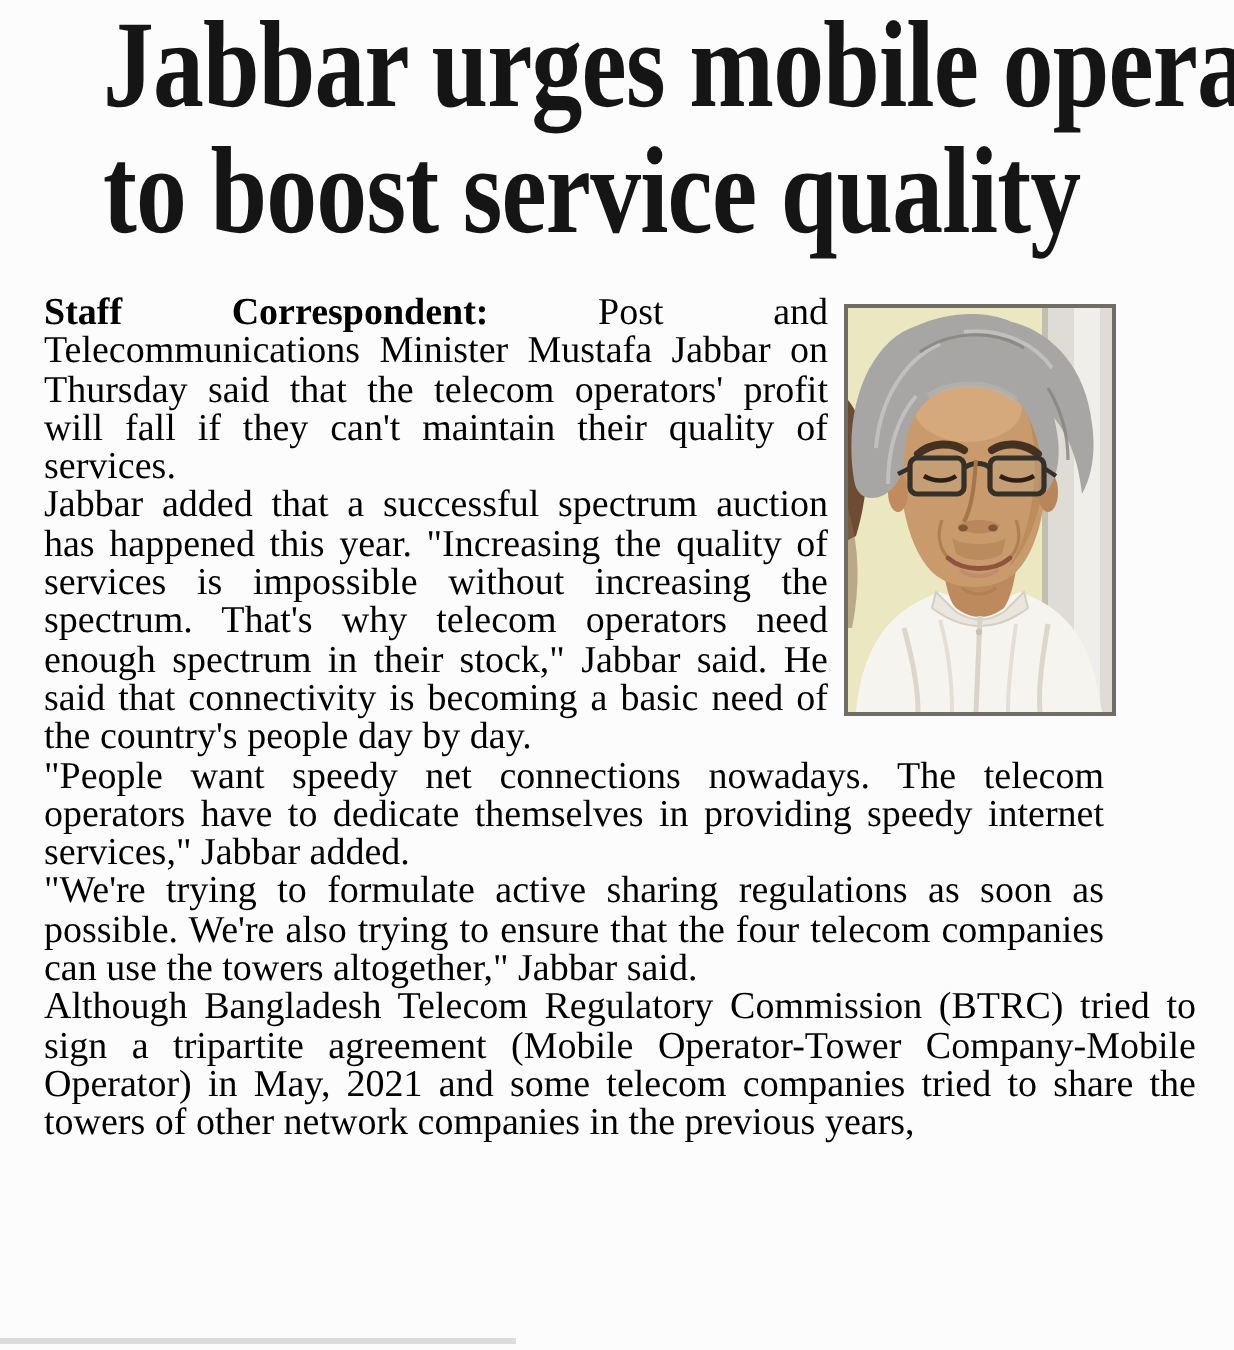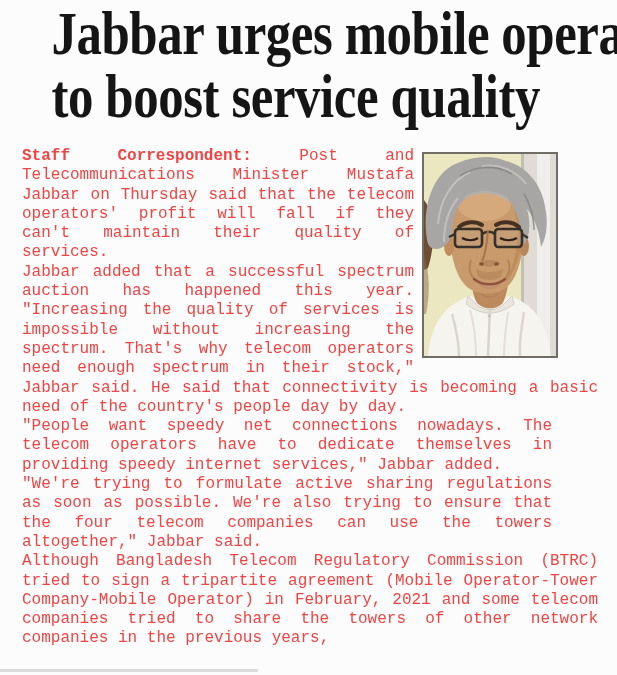--- a/index.html
+++ b/index.html
@@ -11,24 +11,24 @@
   .headline {
     position:absolute; top:2px; left:0; width:572px; margin:0;
     text-align:center;
     font-family:"Liberation Serif", serif;
     font-weight:bold; font-size:62px; line-height:63px;
     color:#151515; letter-spacing:-0.5px;
   }
   .hl-line { display:block; transform:scaleX(0.82); transform-origin:50% 50%; white-space:nowrap; }
   .article {
     position:absolute; top:147px; left:22px; width:576px;
-    font-family:Liberation Mono, monospace;
-    font-size:16px; line-height:19.3px;
+    font-family:Liberation Serif, serif;
+    font-size:19px; line-height:19.3px;
     text-align:justify; hyphens:auto; -webkit-hyphens:auto;
-    color:#ef4444;
+    color:#000000;
   }
   .article p { margin:0; padding:0; }
   .byline { font-weight:bold; }
   p.measure-mid { width:530px; }
   p.last { position:relative; }
   .continuation { position:absolute; right:0; bottom:0; white-space:nowrap; }
   .continuation strong { font-weight:bold; }
   figure.photo {
     float:right; width:132px; height:202px;
     margin:5px 40px 7px 8px; padding:0;
@@ -117,20 +117,20 @@
           <path d="M57,140 C62,144 69,144 74,140" stroke="#a87a50" stroke-width="1.6" fill="none" opacity="0.6"></path>
         </g>
       </svg>
     </figure>
 
     <p><strong class="byline">Staff Correspondent:</strong> <span>Post and Telecommunications Minister Mustafa Jabbar on Thursday said that the telecom operators' profit will fall if they can't maintain their quality of services.</span></p>
     <p>Jabbar added that a successful spectrum auction has happened this year. "Increasing the quality of services is impossible without increasing the spectrum. That's why telecom operators need enough spectrum in their stock," Jabbar said. He said that connectivity is becoming a basic need of the country's people day by day.</p>
     <p class="measure-mid">"People want speedy net connections nowadays. The telecom operators have to dedicate themselves in providing speedy internet services," Jabbar added.</p>
     <p class="measure-mid">"We're trying to formulate active sharing regulations as soon as possible. We're also trying to ensure that the four telecom companies can use the towers altogether," Jabbar said.</p>
     <p class="last">
-      <span>Although Bangladesh Telecom Regulatory Commission (BTRC) tried to sign a tripartite agreement (Mobile Operator-Tower Company-Mobile Operator) in February, 2021 and some telecom companies tried to share the towers of other network companies in the previous years,</span>
+      <span>Although Bangladesh Telecom Regulatory Commission (BTRC) tried to sign a tripartite agreement (Mobile Operator-Tower Company-Mobile Operator) in May, 2021 and some telecom companies tried to share the towers of other network companies in the previous years,</span>
     </p>
 
   </div>
 
   <div class="bottom-divider"></div>
 
 </div>
 
 </body></html>

